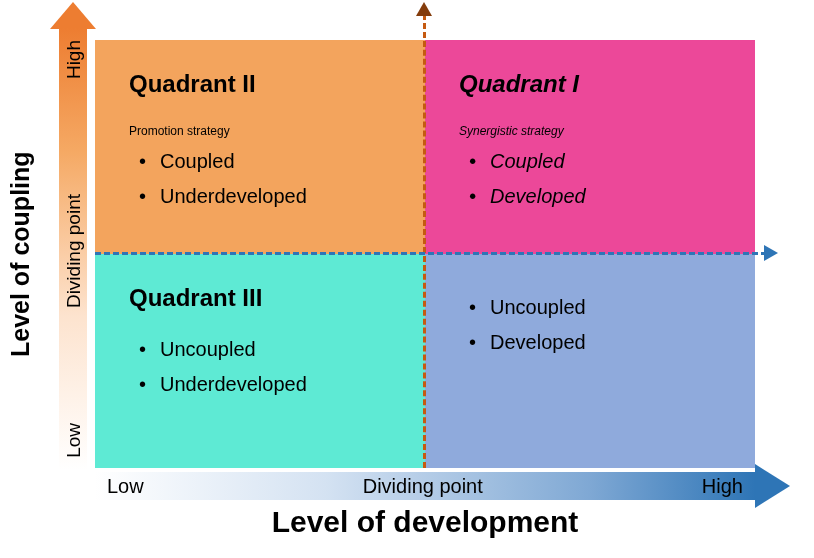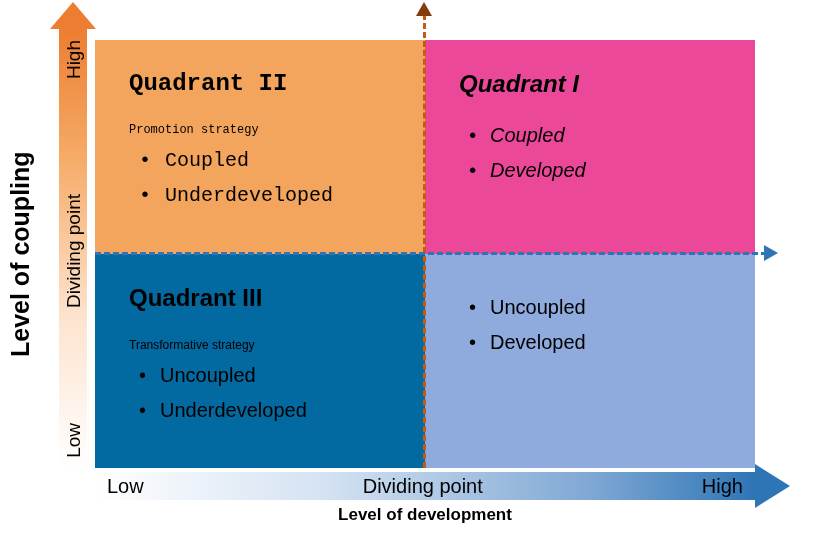--- a/index.html
+++ b/index.html
@@ -50,21 +50,21 @@
   .x-tick { font-size:20px; white-space:nowrap; }
   .x-arrow-head {
     position:absolute; left:755px; top:464px;
     width:0; height:0;
     border-top:22px solid transparent;
     border-bottom:22px solid transparent;
     border-left:35px solid #2E75B6;
   }
   .x-axis-title {
     position:absolute; left:95px; top:505px; width:660px;
-    text-align:center; font-size:17px; font-weight:bold;
+    text-align:center; font-size:30px; font-weight:bold;
   }
 
   
   .plot {
     position:absolute; left:95px; top:40px; width:660px; height:428px;
     display:grid;
     grid-template-columns:1fr 1fr;
     grid-template-rows:1fr 1fr;
   }
   .quad { padding:30px 10px 0 34px; }
@@ -111,48 +111,48 @@
   <div class="y-axis-title">Level of coupling</div>
   <div class="y-arrow-head"></div>
   <div class="y-arrow-shaft">
     <span class="y-tick">High</span>
     <span class="y-tick">Dividing point</span>
     <span class="y-tick">Low</span>
   </div>
 
   <div class="plot">
 
-    <div class="quad" style="background: rgb(243, 164, 93); font-family: Liberation Mono, monospace;">
+    <div class="quad" style="background: rgb(243, 164, 93);">
       <div class="q-title">Quadrant II</div>
       <div class="q-strategy">Promotion strategy</div>
       <div class="q-bullet">
           <span class="dot"></span>
           <span>Coupled</span>
         </div>
       <div class="q-bullet">
           <span class="dot"></span>
           <span>Underdeveloped</span>
         </div>
     </div>
 
     <div class="quad" style="background: #ec4899; font-style: italic;">
       <div class="q-title">Quadrant I</div>
+      <div class="q-strategy">Synergistic strategy</div>
       <div class="q-bullet">
           <span class="dot"></span>
           <span>Coupled</span>
         </div>
       <div class="q-bullet">
           <span class="dot"></span>
           <span>Developed</span>
         </div>
     </div>
 
-    <div class="quad" style="background: #0369a1;">
+    <div class="quad" style="background: #5eead4;">
       <div class="q-title">Quadrant III</div>
-      <div class="q-strategy">Transformative strategy</div>
       <div class="q-bullet">
           <span class="dot"></span>
           <span>Uncoupled</span>
         </div>
       <div class="q-bullet">
           <span class="dot"></span>
           <span>Underdeveloped</span>
         </div>
     </div>
 

